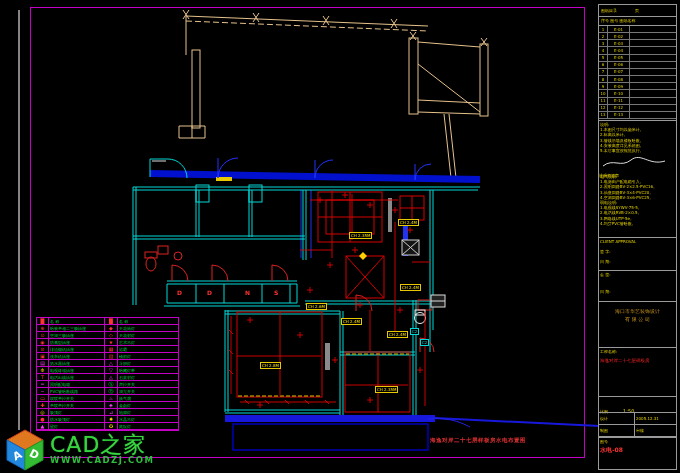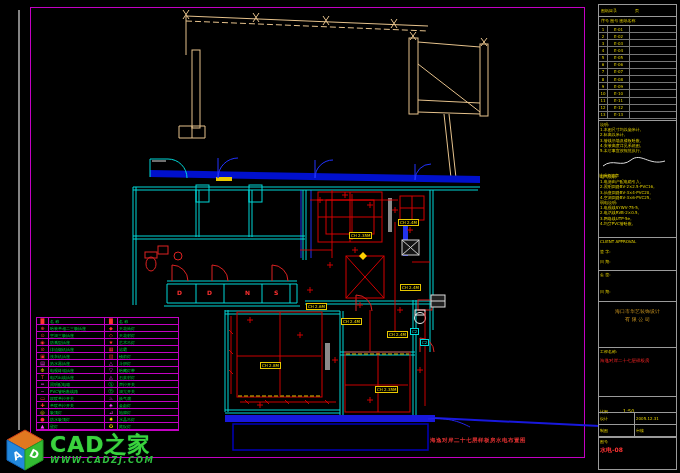--- a/index.html
+++ b/index.html
@@ -58,23 +58,23 @@
   .c2-label{position:absolute;border:1px solid #00d8d8;color:#00d8d8;font-size:4px;
             line-height:5px;padding:0 1px;background:#000;}
 
   
   #dwg-title{left:430px;top:437px;color:#e03030;font-size:5.5px;letter-spacing:.5px;
              white-space:nowrap;font-weight:bold;}
 
   
   #logo{left:4px;top:428px;display:flex;align-items:center;}
   #logo-text{margin-left:4px;}
-  #brand{color:#3cd23c;font-size:22px;line-height:20px;font-weight:bold;
+  #brand{color:#3cd23c;font-size:22px;line-height:20px;font-weight:normal;
          text-shadow:0 0 1px #0a4;letter-spacing:1px;}
-  #brand-url{color:#2fbf3f;font-size:8.5px;font-weight:bold;letter-spacing:1.5px;font-style:italic;}
+  #brand-url{color:#2fbf3f;font-size:8.5px;font-weight:bold;letter-spacing:1.5px;}
 </style>
 </head>
 <body>
 
 <div id="stage">
 
   <svg class="abs" width="680" height="473" viewBox="0 0 680 473">
 
     <g>
       <line x1="19" y1="10" x2="19" y2="430" stroke="#dddddd" stroke-width="1.2"></line>

